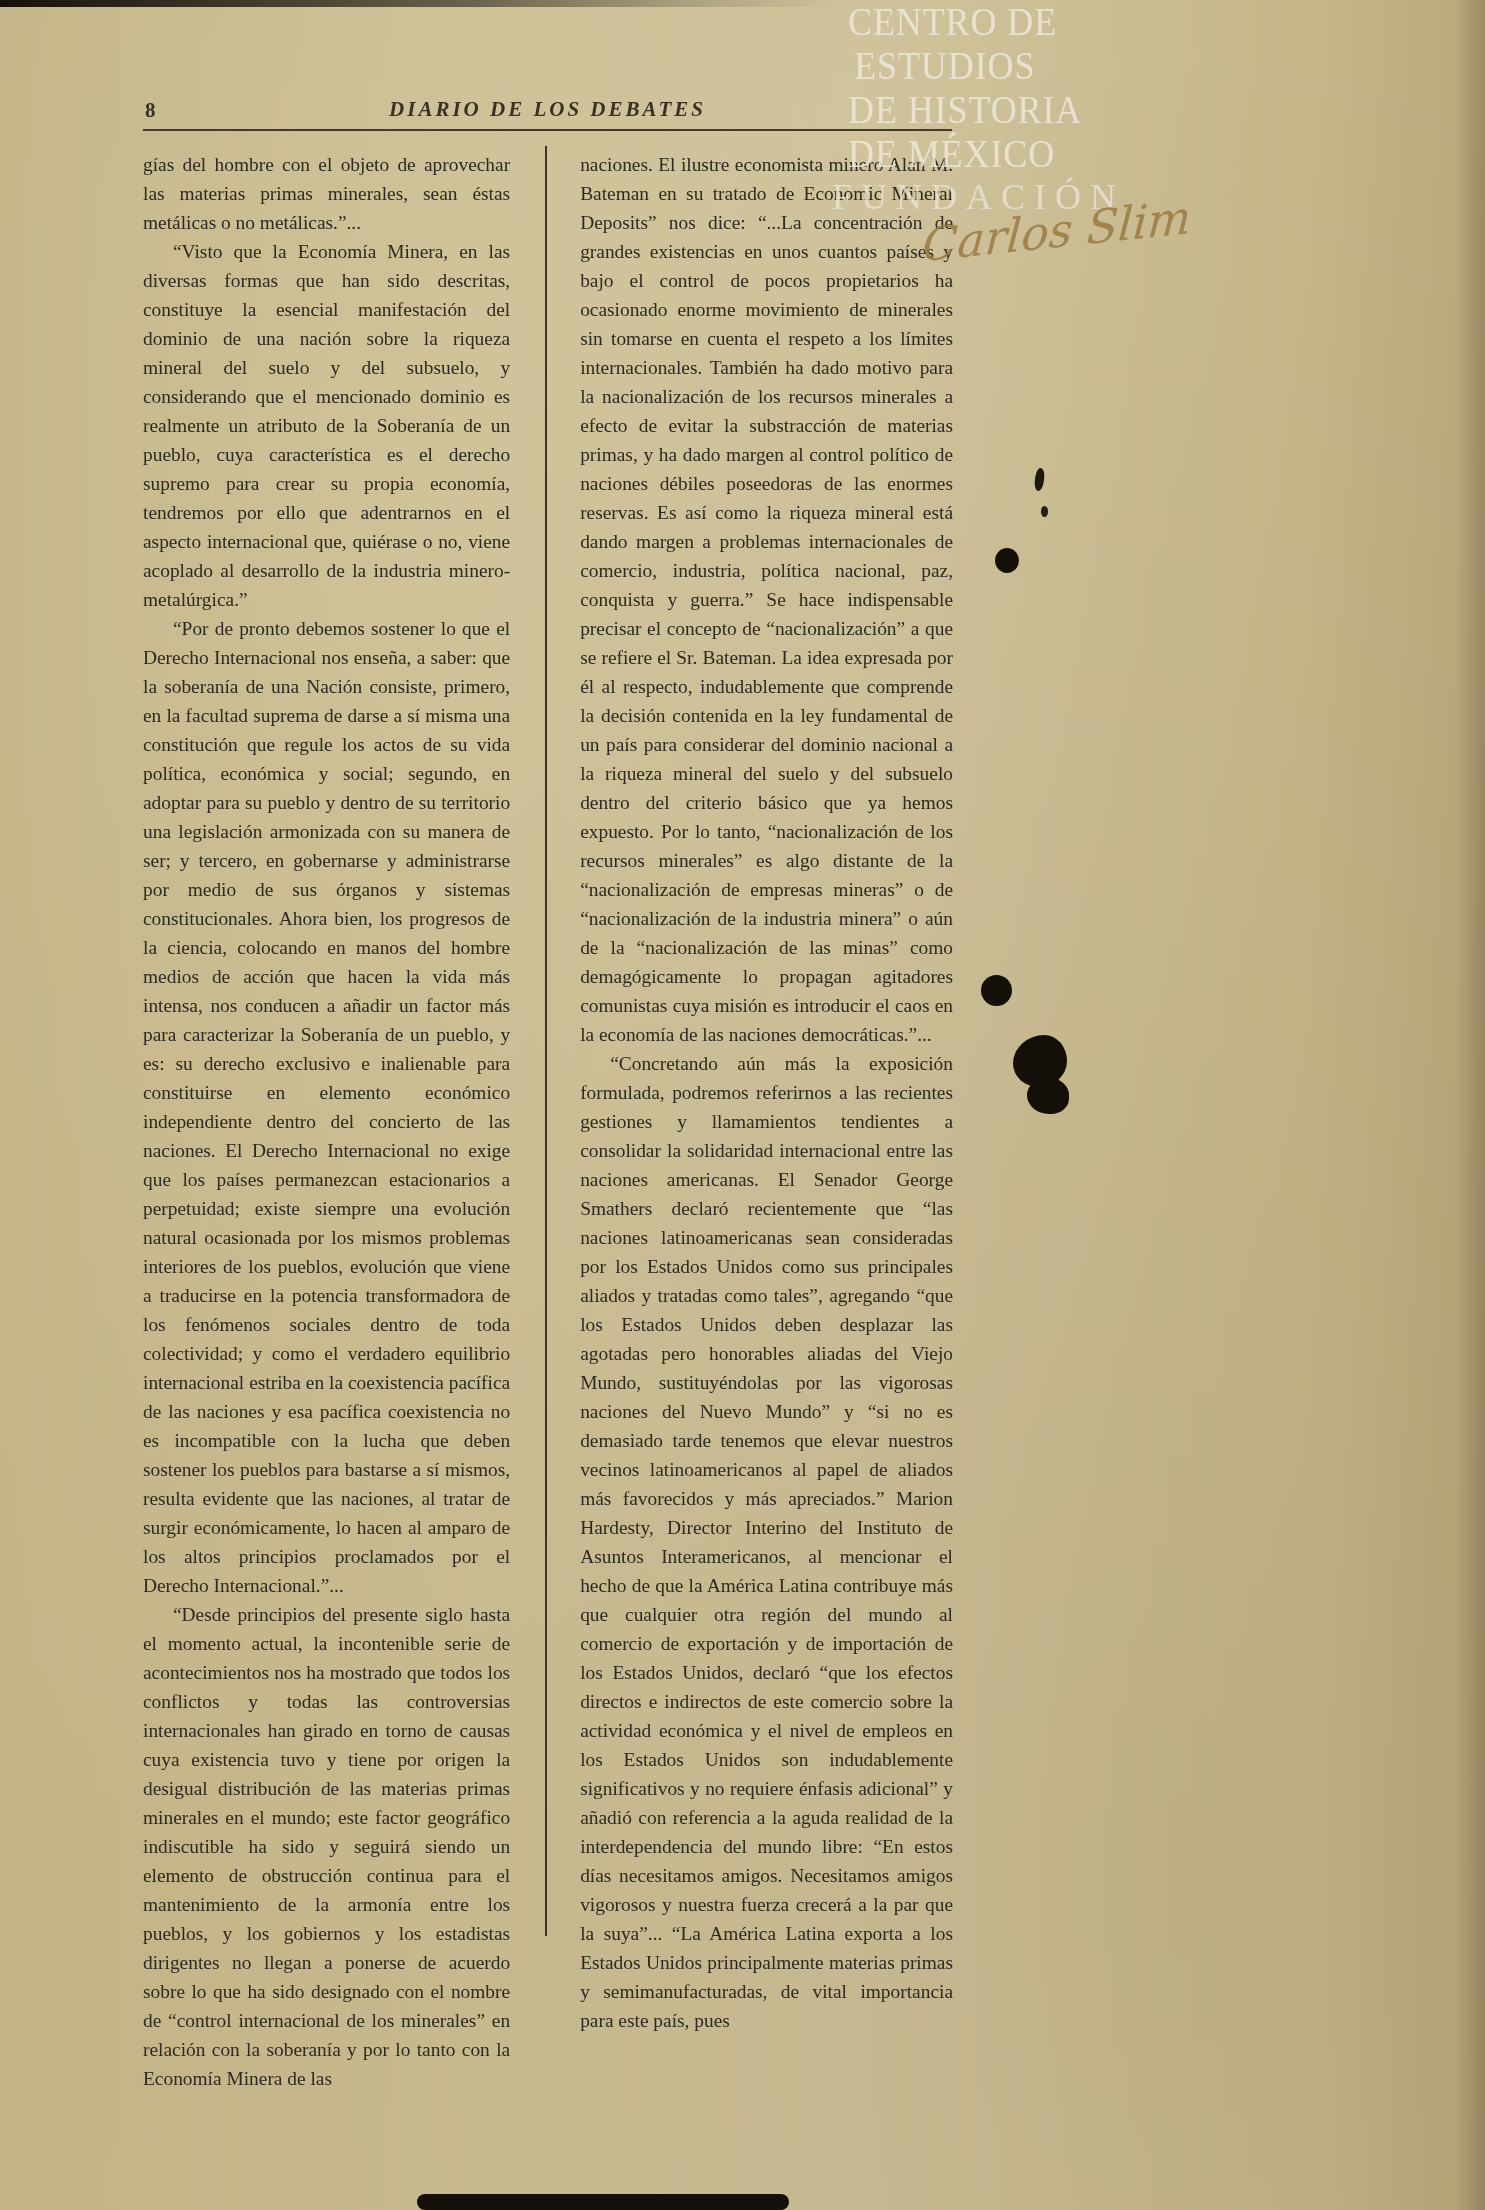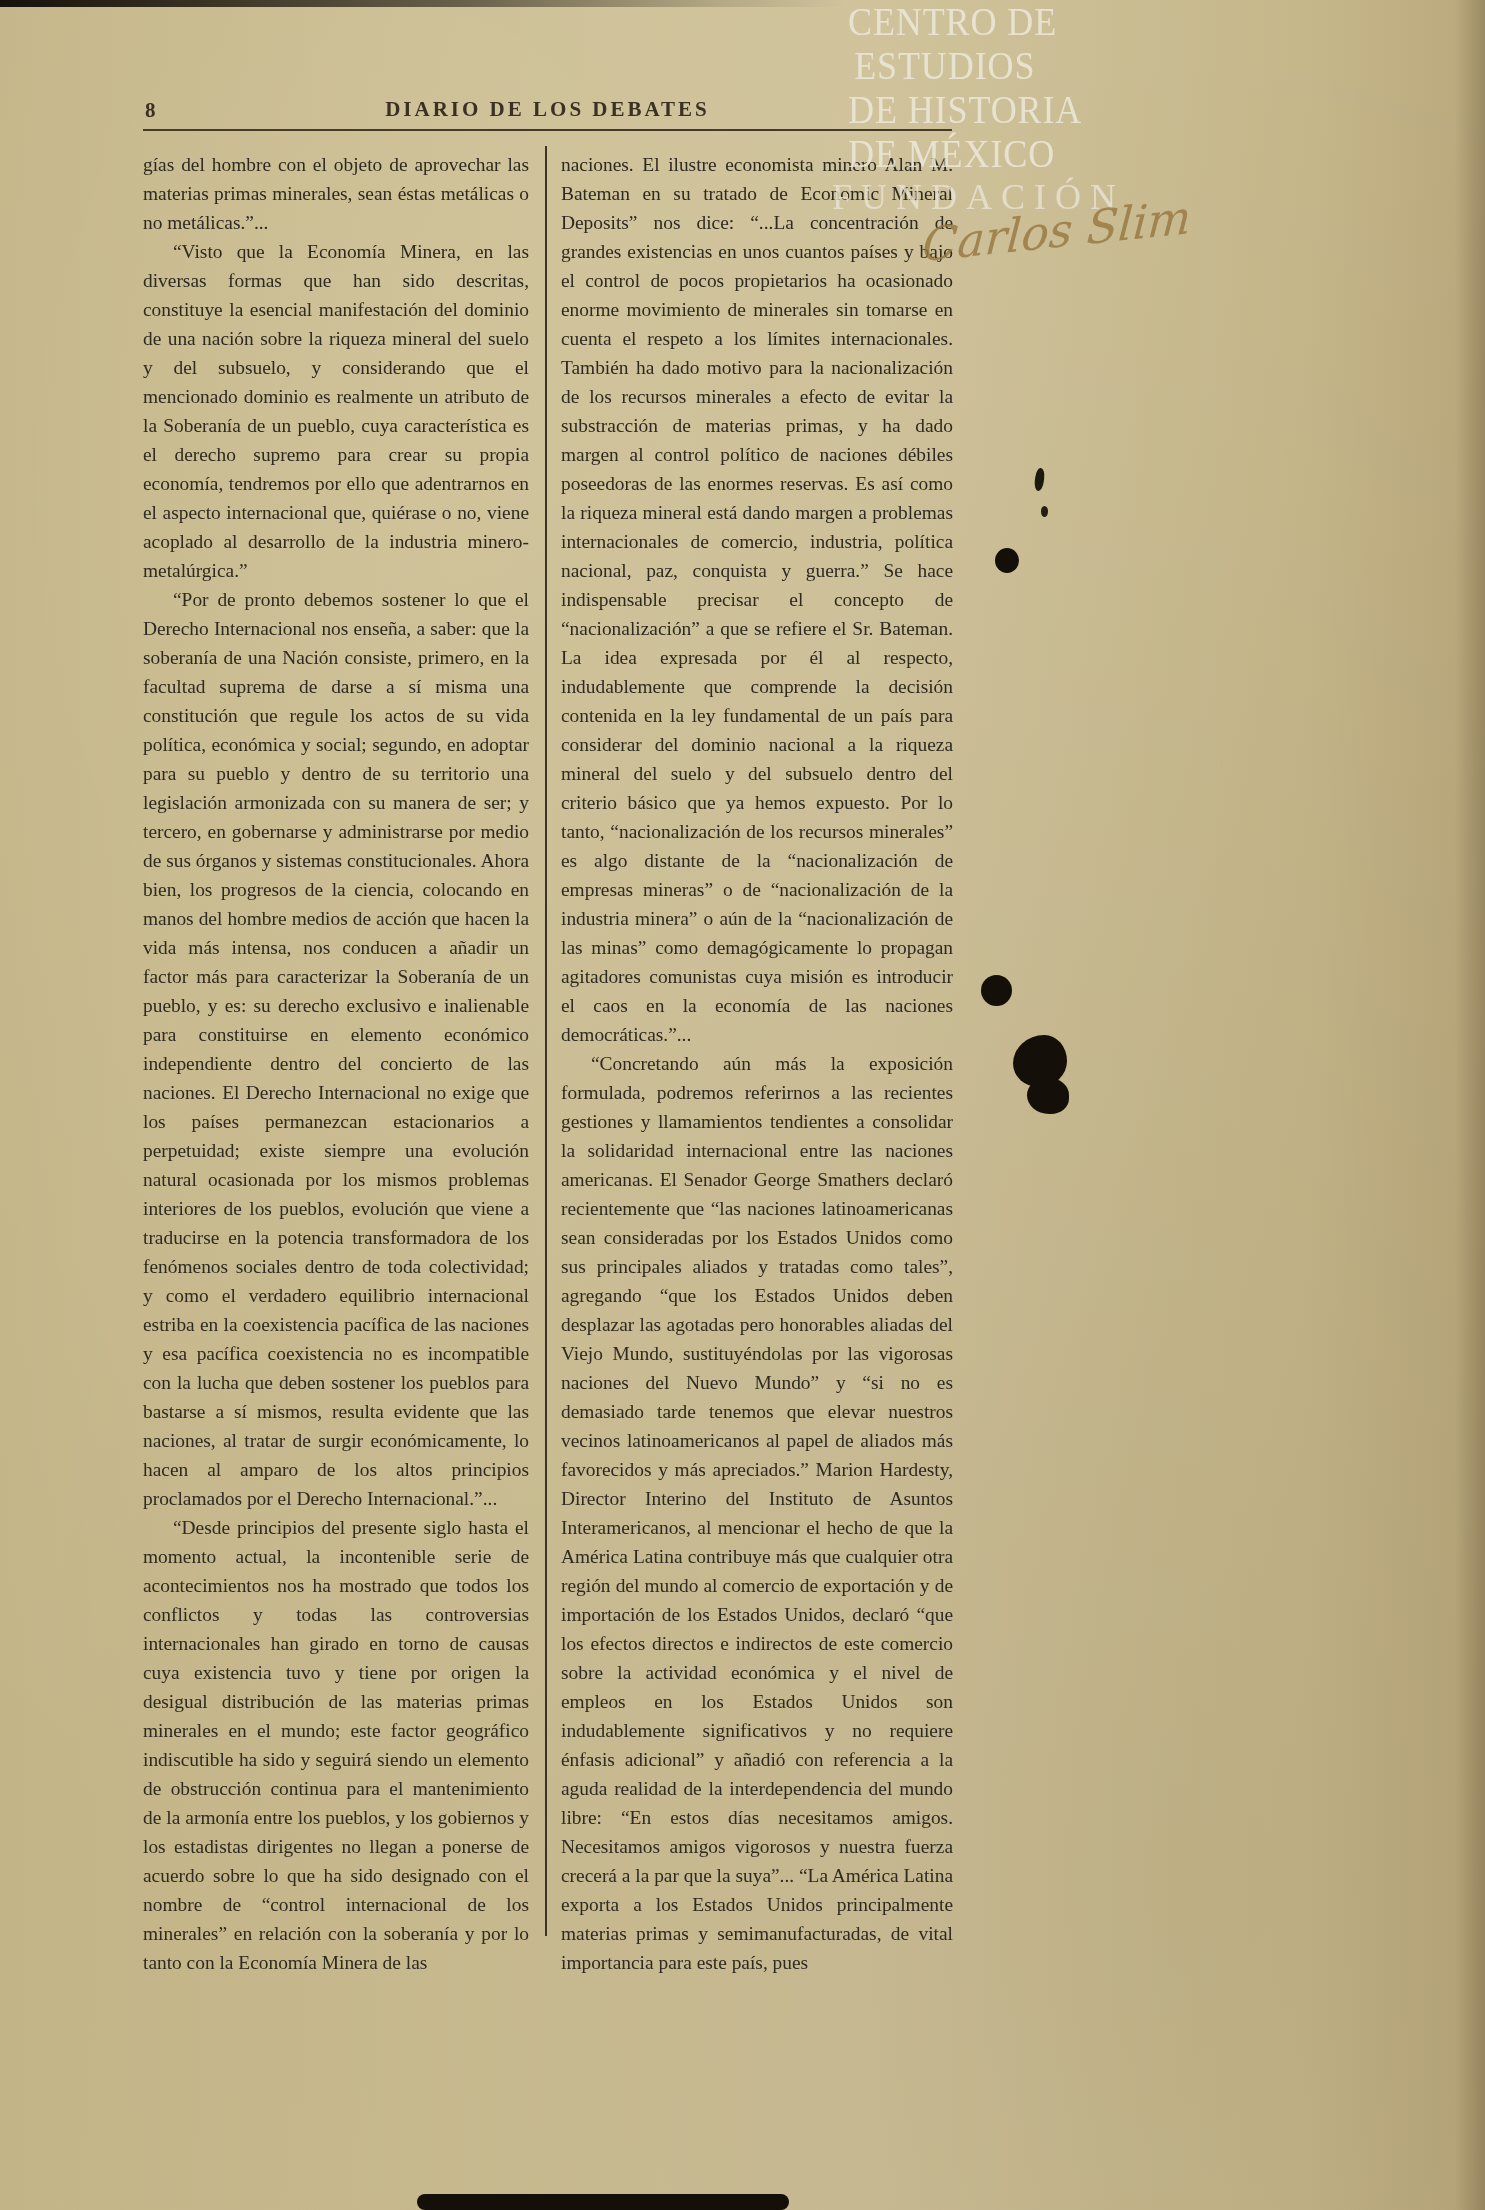--- a/index.html
+++ b/index.html
@@ -31,30 +31,31 @@
     background: #140f09; border-radius: 8px;
   }
   
   .page-number {
     position: absolute; left: 145px; top: 98px;
     font-size: 21px; font-weight: bold; color: #3a3122;
   }
   .header-title {
     position: absolute; left: 143px; top: 97px; width: 809px;
     text-align: center; font-size: 21px; font-weight: bold;
-    letter-spacing: 3px; color: #3a3122;
+    letter-spacing: 3px; color: #3a3122; font-style: italic;
   }
   .header-rule {
     position: absolute; left: 143px; top: 129px; width: 809px; height: 2px;
     background: #463b29;
   }
   
   .columns {
     position: absolute; left: 143px; top: 150px; width: 810px;
     display: flex;
+    gap: 19px;
   }
   .col {
     color: #2e2a21;
     font-size: 19.4px; line-height: 29px;
     text-align: justify;
     hyphens: auto; -webkit-hyphens: auto;
   }
   .col-left  { width: 386px; }
   .col-right { width: 392px; }
   .divider {

